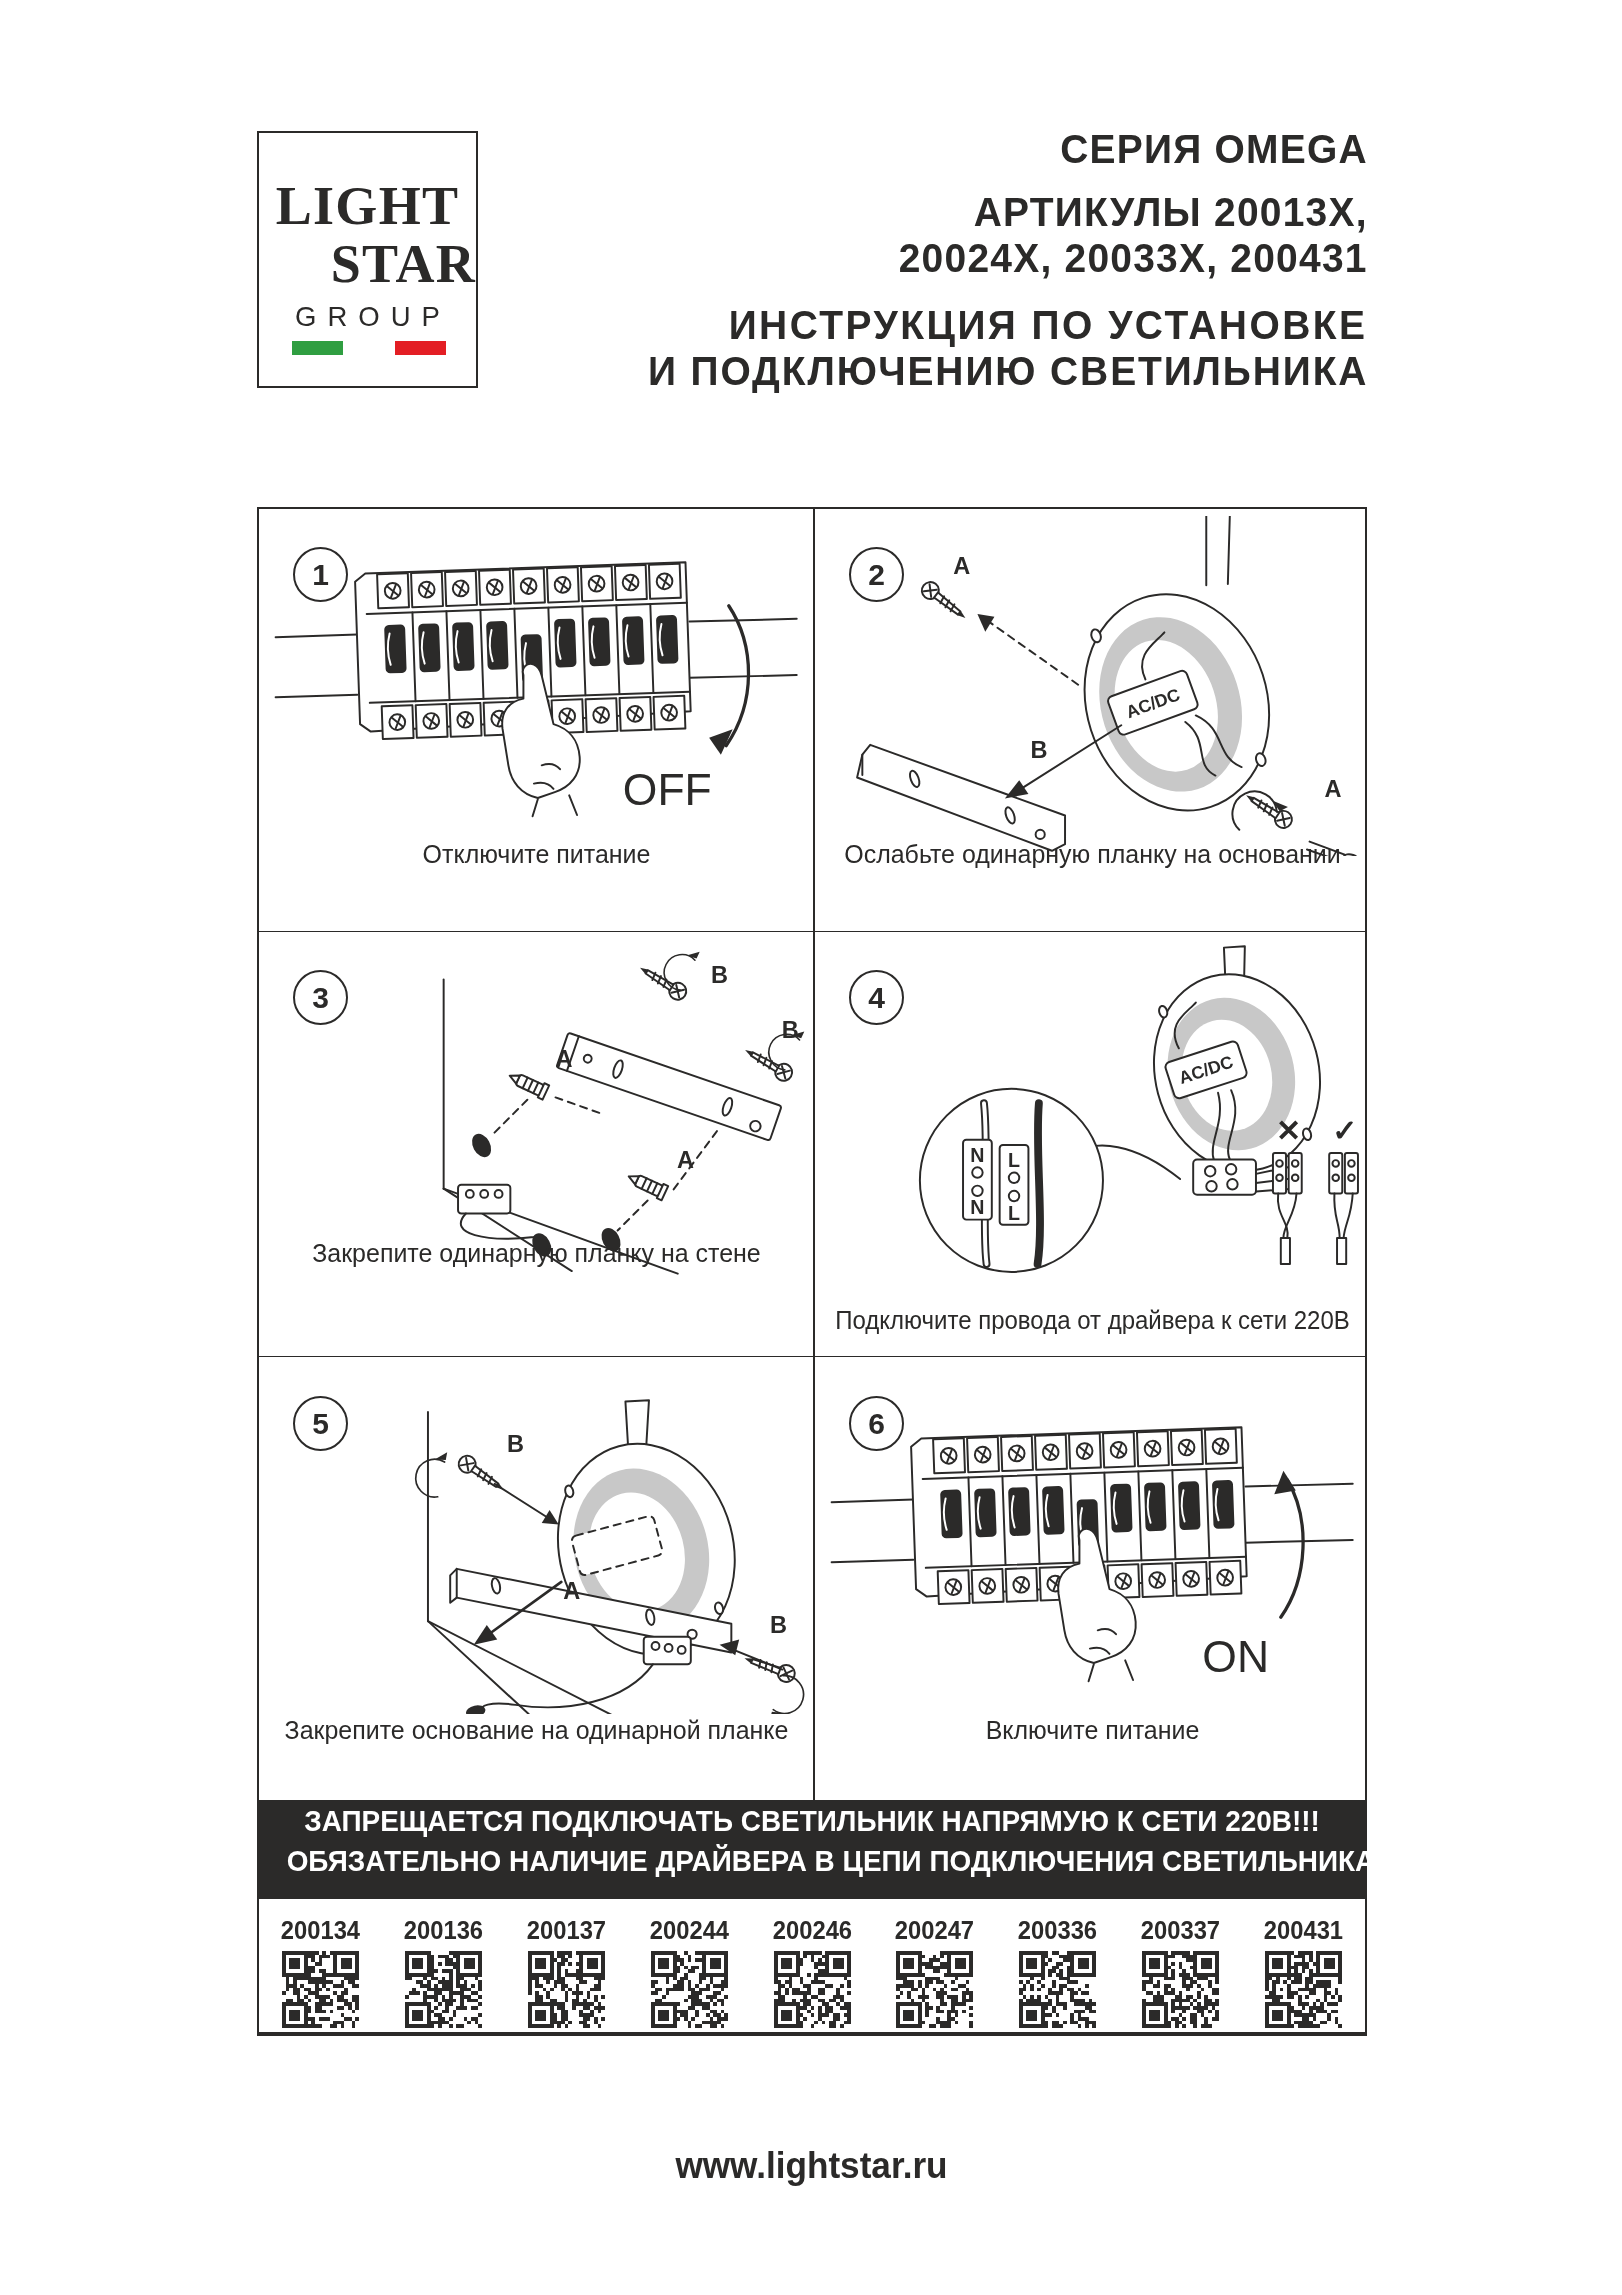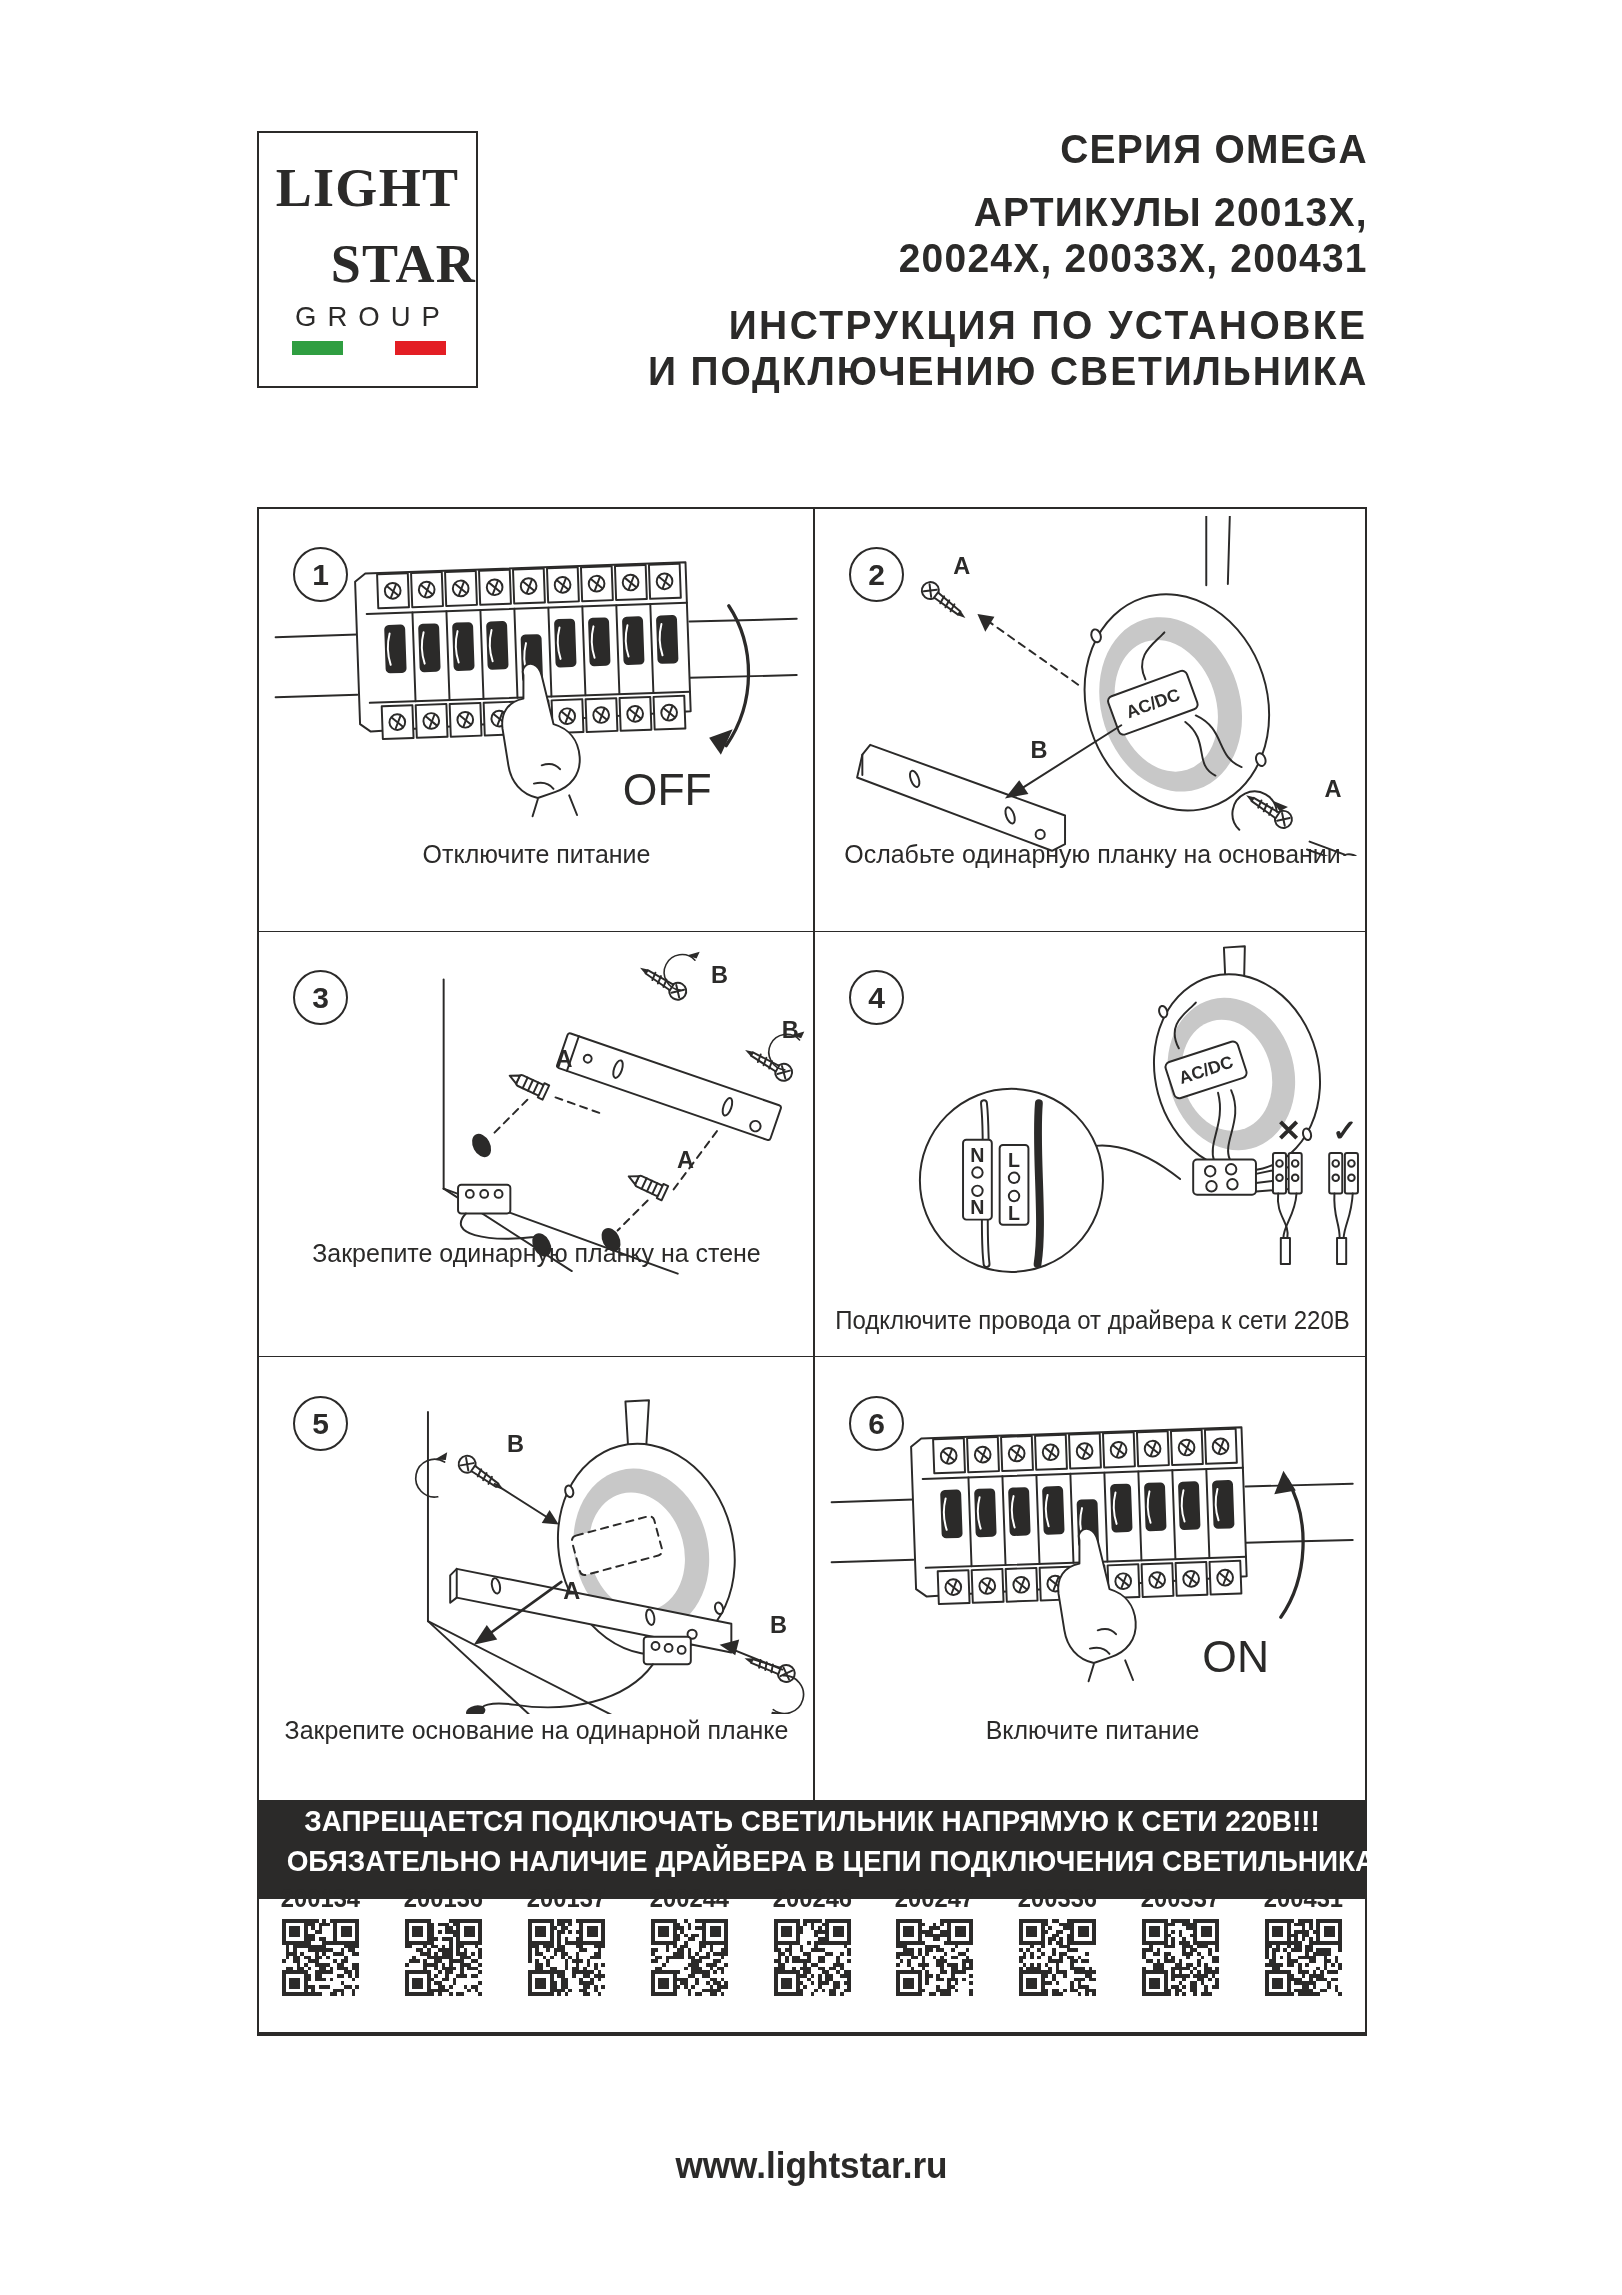--- a/index.html
+++ b/index.html
@@ -8,21 +8,21 @@
     position:relative; width:1623px; height:2295px; background:#fff;
     font-family:"Liberation Sans", sans-serif; color:#2b2a29; overflow:hidden;
   }
   
   .logo-box {
     position:absolute; left:257px; top:131px; width:221px; height:257px;
     border:2.6px solid #2b2a29; background:#fff;
   }
   .logo-word { position:absolute; width:100%; text-align:center;
     font-family:"Liberation Serif", serif; font-weight:700; font-size:54px; letter-spacing:1.3px; }
-  .logo-l1 { top:24px; }
+  .logo-l1 { top:42px; }
   .logo-l2 { top:100px;text-align:right; }
   .logo-group { position:absolute; top:168px; width:100%; text-align:center;
     font-family:"Liberation Sans", sans-serif; font-weight:400; font-size:27.5px; letter-spacing:11px; text-indent:11px; }
   .logo-flag { position:absolute; left:33px; top:208px; width:154px; height:13.7px; display:flex; }
   .logo-flag div { flex:1 1 0; }
   
   .hdr { position:absolute; right:255px; text-align:right; font-weight:700;
     transform:scaleX(0.95); transform-origin:100% 50%; white-space:nowrap; }
   .hdr-series   { top:126px; font-size:41px; letter-spacing:1.3px; }
   .hdr-art1     { top:189px; font-size:41px; letter-spacing:1.3px; }
@@ -61,21 +61,21 @@
   .art .lbl-sm { font-size:27px; font-weight:700; text-anchor:middle; }
   .art .nl { font-size:30px; font-weight:700; text-anchor:middle; }
   .art .mark { font-size:46px; font-weight:700; text-anchor:middle; }
   .art .switch { font-size:68px; font-weight:500; }
   
   .warning { position:absolute; left:0; top:1291px; width:100%; height:99px;
     background:#2b2a29; color:#fff; text-align:center; padding-top:1px; }
   .warning div { font-size:29.4px; font-weight:700; line-height:40px;
     transform:scaleX(0.95); transform-origin:50% 50%; white-space:nowrap; }
   
-  .qr-row { position:absolute; left:0; top:1359px; width:100%; height:139px; display:flex; }
+  .qr-row { position:absolute; left:0; top:1391px; width:100%; height:139px; display:flex; }
   .qr-col { flex:1 1 0; text-align:center; }
   .qr-num { margin-top:15.7px; font-size:25px; font-weight:600;
     transform:scaleX(0.95); transform-origin:50% 50%; }
   .qr { width:77px; height:77px; margin:6.5px auto 0; }
   .qr svg { width:100%; height:100%; display:block; }
   
   .footer { position:absolute; left:0; top:2145px; width:100%; text-align:center;
     font-size:37px; font-weight:700; transform:scaleX(0.95); }
 </style>
 </head>

